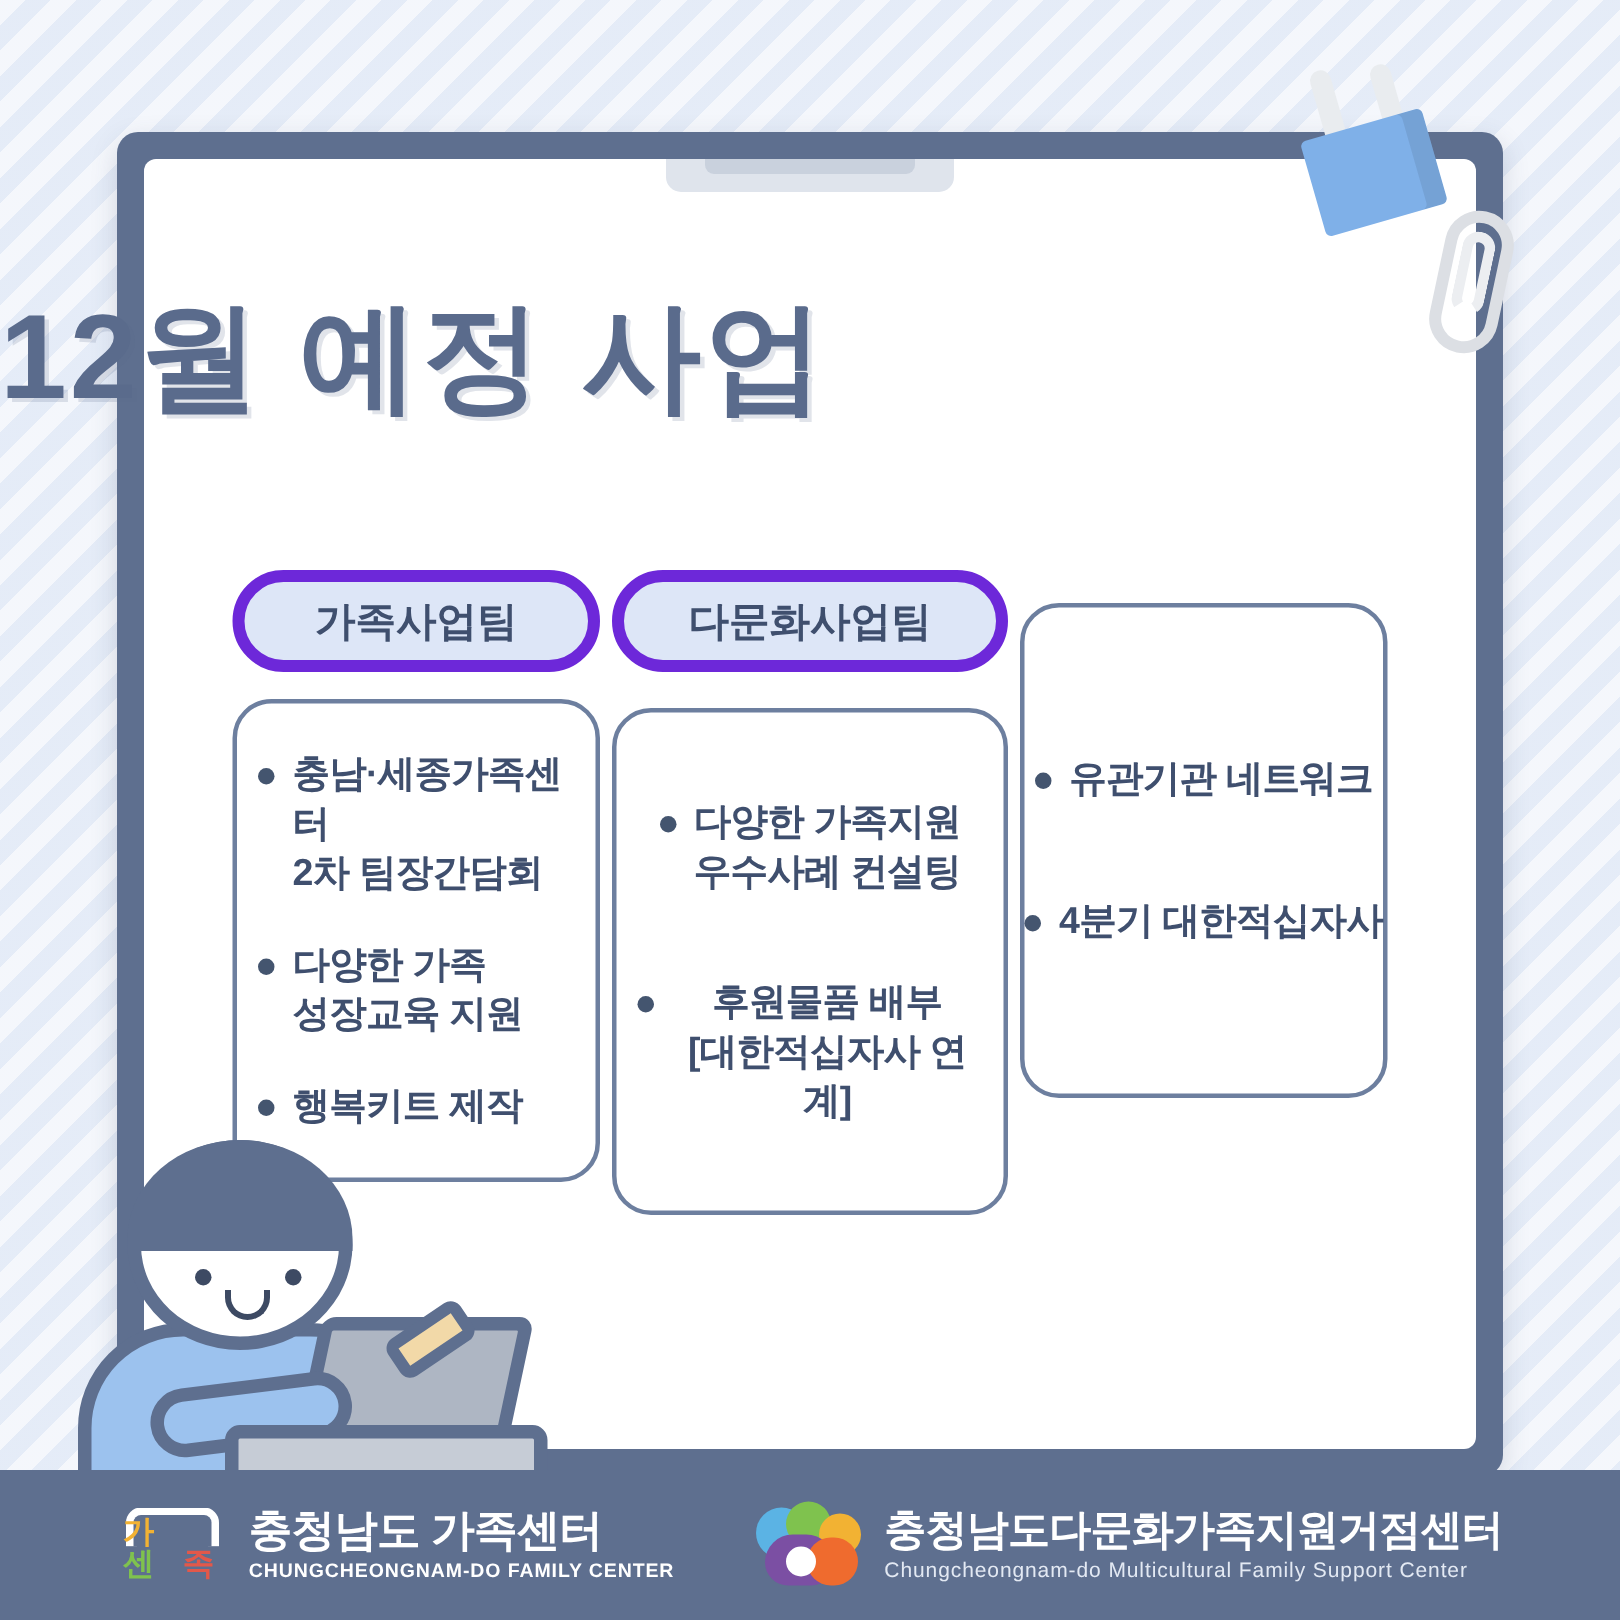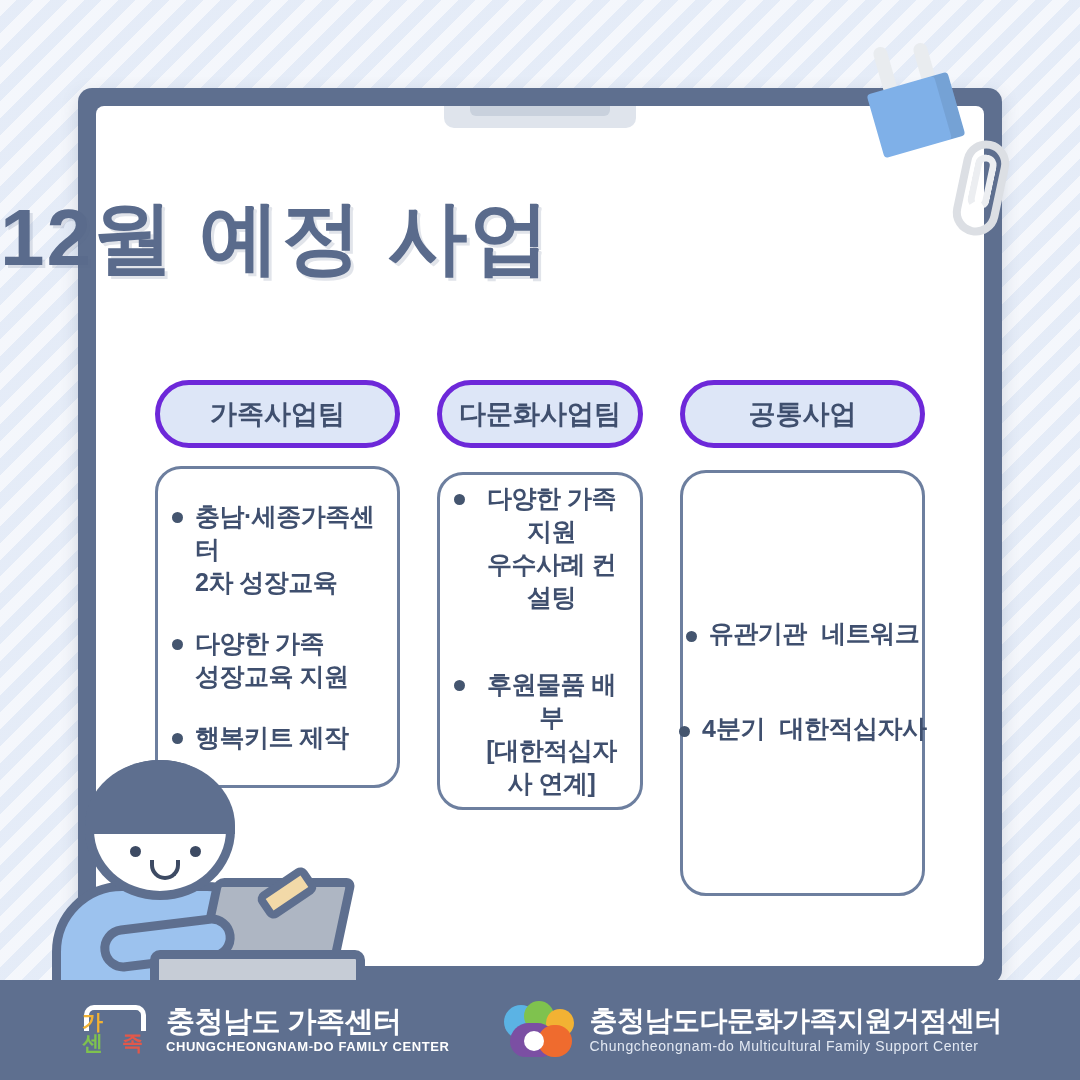--- a/index.html
+++ b/index.html
@@ -96,44 +96,44 @@
   
   .columns {
     position: absolute;
     left: 155px; top: 380px;
     width: 770px;
     display: flex;
     justify-content: space-between;
     align-items: flex-start;
   }
   .col { width: 245px; display: flex; flex-direction: column; align-items: center; }
-  .col.mid { width: 206px; }
+  .col.mid { width: 264px; }
 
   .chip {
     width: 100%;
     height: 68px;
     background: #dde6f7;
-    border: 5px solid #6d28d9;
+    border: 8px solid #6d28d9;
     border-radius: 34px;
     display: flex; align-items: center; justify-content: center;
     font-size: 27px; font-weight: 800; color: #3f4f6e;
   }
 
   .panel {
     margin-top: 18px;
     width: 100%;
     border: 3px solid #6d7f9f;
     border-radius: 26px;
     background: #ffffff;
     display: flex; flex-direction: column; justify-content: center;
     padding: 26px 14px;
   }
   .panel.p1 { height: 322px; }
   .panel.p2 { height: 338px; margin-top: 24px; }
-  .panel.p3 { height: 426px; margin-top: 22px; font-family: Liberation Mono, monospace; }
+  .panel.p3 { height: 330px; margin-top: 22px; }
 
   .item { display: flex; align-items: flex-start; gap: 12px; margin: 14px 0; }
   .item .dot {
     flex: 0 0 auto;
     width: 11px; height: 11px; border-radius: 50%;
     background: #44556f; margin-top: 12px;
   }
   .item .txt {
     font-size: 25px; font-weight: 800; color: #3f4f6e; line-height: 1.32;
     letter-spacing: -0.5px;
@@ -245,21 +245,21 @@
 <div class="title">12월 예정 사업</div>
 
 <div class="columns">
 
   <div class="col left">
     <div class="chip">가족사업팀</div>
     <div class="panel p1">
       <div class="item">
         <span class="dot"></span>
         <span class="txt" style="white-space:pre-line">충남·세종가족센터
-2차 성장교육</span>
+2차 팀장간담회</span>
       </div>
       <div class="item">
         <span class="dot"></span>
         <span class="txt" style="white-space:pre-line">다양한 가족
 성장교육 지원</span>
       </div>
       <div class="item">
         <span class="dot"></span>
         <span class="txt" style="white-space:pre-line">행복키트 제작</span>
       </div>
@@ -276,21 +276,20 @@
       </div>
       <div class="item" style="margin-top:40px">
         <span class="dot"></span>
         <span class="txt" style="white-space:pre-line">후원물품 배부
 [대한적십자사 연계]</span>
       </div>
     </div>
   </div>
 
   <div class="col right">
-    <div class="chip">공통사업</div>
     <div class="panel p3">
       <div class="item" style="margin:22px 0">
         <span class="dot"></span>
         <span class="txt">유관기관 네트워크</span>
       </div>
       <div class="item" style="margin:40px 0 22px">
         <span class="dot"></span>
         <span class="txt">4분기 대한적십자사</span>
       </div>
     </div>

